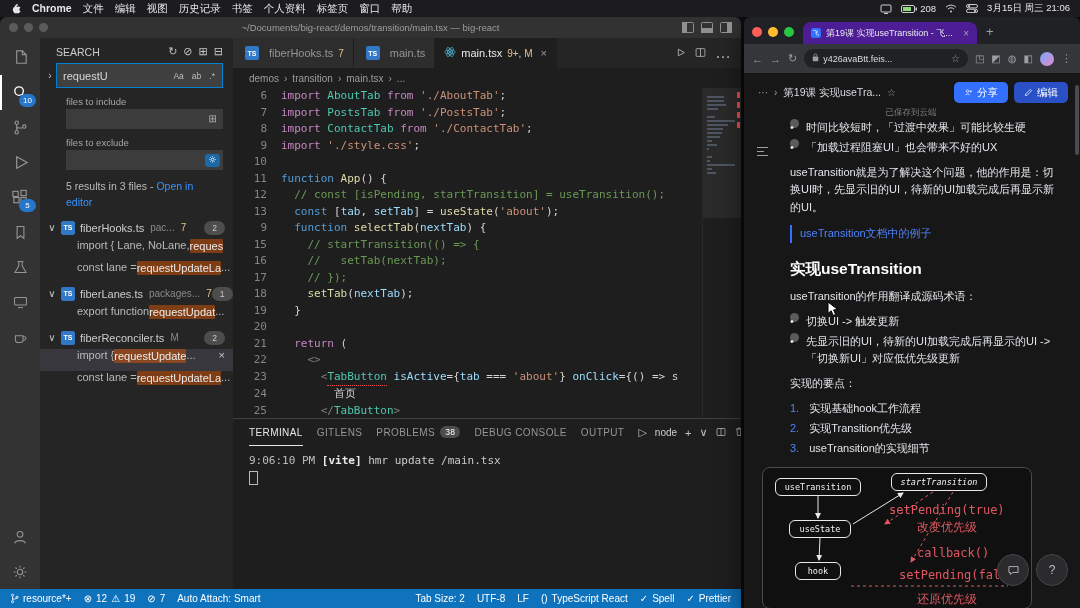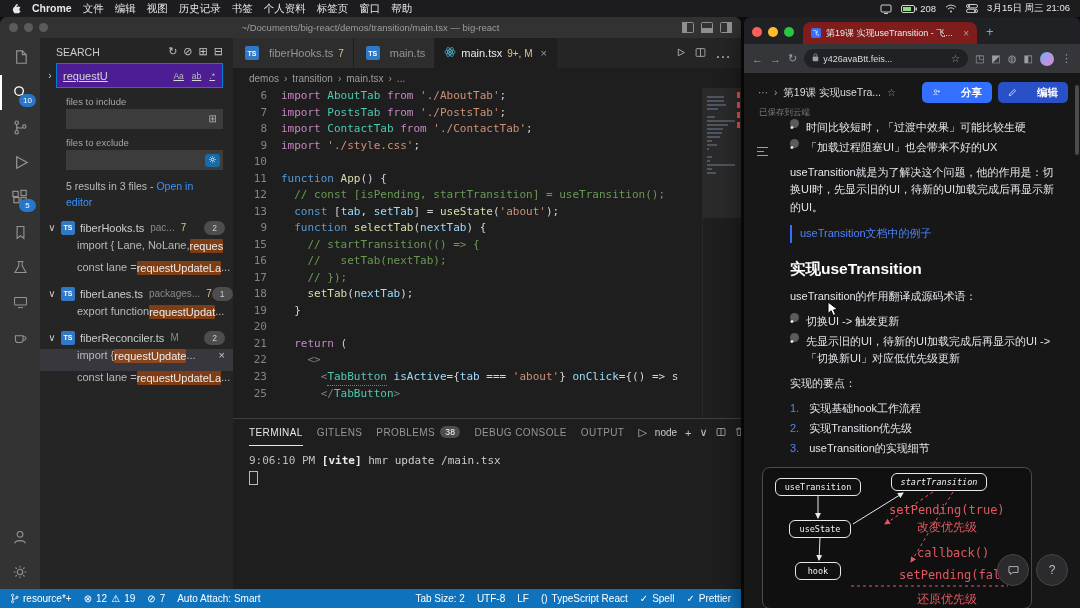--- a/index.html
+++ b/index.html
@@ -24,21 +24,21 @@
   .act{width:40px;height:35px;display:flex;align-items:center;justify-content:center;position:relative;color:#959595;}
   .act.active{color:#ffffff;box-shadow:inset 2px 0 0 #ffffff;}
   .act .abadge{position:absolute;right:4px;bottom:3px;min-width:13px;height:13px;border-radius:7px;background:#2677cb;color:#fff;font-size:8px;display:flex;align-items:center;justify-content:center;padding:0 2px;}
   .act-spacer{margin-top:auto;}
   
   .sidebar{width:193px;background:#252526;flex:0 0 auto;display:flex;flex-direction:column;min-height:0;overflow:hidden;}
   .sv-head{display:flex;align-items:center;padding:7px 10px 5px 16px;color:#cccccc;font-size:10.5px;}
   .sv-icons{margin-left:auto;display:flex;gap:6px;color:#c5c5c5;font-size:11px;}
   .searchrow{display:flex;align-items:center;padding:0 10px 0 4px;}
   .chev{color:#c5c5c5;font-size:10px;width:12px;text-align:center;flex:0 0 auto;}
-  .sinput{flex:1;height:23px;background:#4c1d95;border:1px solid #007fd4;display:flex;align-items:center;padding:0 4px 0 6px;color:#d8d8d8;min-width:0;text-decoration:underline;}
+  .sinput{flex:1;height:23px;background:#404040;border:1px solid #007fd4;display:flex;align-items:center;padding:0 4px 0 6px;color:#d8d8d8;min-width:0;}
   .sinput .q{flex:1;font-size:11px;overflow:hidden;white-space:nowrap;}
   .sopt{font-size:8.5px;color:#bdbdbd;padding:1px 3px;border-radius:3px;margin-left:2px;}
   .flabel{color:#a6a6a6;font-size:9.5px;margin:8px 10px 2px 26px;}
   .finput{height:20px;background:#3c3c3c;margin:0 10px 0 26px;display:flex;align-items:center;justify-content:flex-end;padding:0 3px;}
   .ficon{color:#b5b5b5;font-size:10px;padding:1px 3px;border-radius:3px;line-height:1;}
   .ficon.on{background:#1a6aa8;color:#fff;}
   .summary{margin:9px 12px 4px 26px;color:#bbbbbb;font-size:10.5px;line-height:1.5;}
   .summary .lnk{color:#3794ff;}
   .tree{margin-top:2px;overflow:hidden;}
   .tree-file{height:22px;display:flex;align-items:center;padding:0 8px 0 6px;color:#cccccc;white-space:nowrap;}
@@ -86,42 +86,42 @@
   .cursor-hollow{display:inline-block;width:7px;height:12px;border:1px solid #bbbbbb;vertical-align:middle;}
   
   .statusbar{height:19px;background:#0e72bd;display:flex;align-items:center;padding:0 10px;font-size:10px;color:#ffffff;gap:12px;flex:0 0 auto;white-space:nowrap;}
   .sb-item{display:flex;align-items:center;gap:4px;}
   .sb-right{margin-left:auto;display:flex;gap:12px;}
   
   .chrome{left:744px;top:17px;width:336px;height:591px;background:#171717;display:flex;flex-direction:column;}
   .tabstrip{height:27px;background:#202124;display:flex;align-items:flex-end;padding:0 8px;gap:7px;flex:0 0 auto;}
   .tlights{display:flex;gap:6px;align-items:center;margin:0 2px 7px 0;}
   .tlight{width:10px;height:10px;border-radius:50%;}
-  .ctab{height:22px;background:#7f1d1d;border-radius:8px 8px 0 0;display:flex;align-items:center;gap:5px;padding:0 8px;width:158px;color:#e8eaed;font-size:9px;}
+  .ctab{height:22px;background:#4c1d95;border-radius:8px 8px 0 0;display:flex;align-items:center;gap:5px;padding:0 8px;width:158px;color:#e8eaed;font-size:9px;}
   .ctab .fav{width:10px;height:10px;border-radius:2px;background:#3370ff;color:#fff;font-size:6px;display:flex;align-items:center;justify-content:center;flex:0 0 auto;}
   .ctab .t{flex:1;overflow:hidden;white-space:nowrap;text-overflow:ellipsis;}
   .ctab .x{color:#9aa0a6;font-size:10px;}
   .newtab{color:#9aa0a6;font-size:13px;margin:0 0 5px 2px;}
   .toolbar{height:29px;background:#35363a;display:flex;align-items:center;padding:0 8px;gap:7px;flex:0 0 auto;}
   .nav{color:#9aa0a6;font-size:11px;}
   .omni{flex:1;height:19px;background:#202124;border-radius:10px;display:flex;align-items:center;padding:0 8px;gap:4px;color:#dadce0;font-size:9px;min-width:0;}
   .omni .url{flex:1;overflow:hidden;white-space:nowrap;}
   .omni .star{color:#9aa0a6;font-size:10px;}
   .ext{color:#9aa0a6;font-size:10px;}
   .avatar{width:14px;height:14px;border-radius:50%;background:linear-gradient(135deg,#7aa5ff,#e08ccb);}
   .menu3{color:#9aa0a6;font-size:11px;}
   
   .doc{flex:1;position:relative;background:#171717;overflow:hidden;}
   .doc-head{display:flex;align-items:center;gap:6px;padding:9px 12px 2px 14px;color:#9aa0a6;font-size:10px;}
   .doc-title{color:#d8dadf;max-width:108px;overflow:hidden;white-space:nowrap;text-overflow:ellipsis;font-size:10.5px;}
   .doc-btns{margin-left:auto;display:flex;gap:6px;}
-  .btn{height:21px;display:flex;align-items:center;gap:20px;padding:0 10px;border-radius:5px;color:#fff;font-size:10.5px;font-weight:bold;}
+  .btn{height:21px;display:flex;align-items:center;gap:4px;padding:0 10px;border-radius:5px;color:#fff;font-size:10.5px;}
   .btn.share{background:#3370ff;}
   .btn.edit{background:#2a50c8;}
-  .saved{padding:2px 17px 0 15px;color:#797e85;font-size:8.5px;}
+  .saved{padding:2px 17px 0 15px;color:#797e85;font-size:8.5px;text-align:center;}
   .outline-btn{position:absolute;left:12px;top:70px;color:#9aa0a6;}
   .doc-body{position:absolute;left:46px;right:16px;top:44px;color:#e2e5ea;font-size:11px;line-height:1.62;}
   .doc-body .li{display:flex;gap:7px;margin:2px 0;}
   .doc-body .li .dot{flex:0 0 auto;}
   .para{margin:7px 0;}
   .quote{margin:8px 0;padding-left:8px;border-left:2px solid #3370ff;color:#4e83fd;}
   .doc-h{font-size:15.5px;color:#ffffff;margin:13px 0 7px;font-weight:bold;}
   .ol .num{color:#4e83fd;margin-right:3px;}
   .board{position:relative;margin:10px 0 0 -28px;width:268px;height:140px;border:1px solid #4b4b4b;border-radius:8px;background:#101010;overflow:hidden;}
   .board svg{position:absolute;left:0;top:0;}
@@ -428,20 +428,21 @@
               <div class="code-line"><span class="ln">9</span><span class="tk-d">  </span><span class="tk-b">function </span><span class="tk-f">selectTab</span><span class="tk-d">(</span><span class="tk-v">nextTab</span><span class="tk-d">) {</span></div>
               <div class="code-line"><span class="ln">15</span><span class="tk-c">    // startTransition(() =&gt; {</span></div>
               <div class="code-line"><span class="ln">16</span><span class="tk-c">    //   setTab(nextTab);</span></div>
               <div class="code-line"><span class="ln">17</span><span class="tk-c">    // });</span></div>
               <div class="code-line"><span class="ln">18</span><span class="tk-d">    </span><span class="tk-f">setTab</span><span class="tk-d">(</span><span class="tk-v">nextTab</span><span class="tk-d">);</span></div>
               <div class="code-line"><span class="ln">19</span><span class="tk-d">  }</span></div>
               <div class="code-line"><span class="ln">20</span></div>
               <div class="code-line"><span class="ln">21</span><span class="tk-d">  </span><span class="tk-k">return</span><span class="tk-d"> (</span></div>
               <div class="code-line"><span class="ln">22</span><span class="tk-g">    &lt;&gt;</span></div>
               <div class="code-line"><span class="ln">23</span><span class="tk-d">      </span><span class="tk-g">&lt;</span><span class="tk-te">TabButton</span><span class="tk-d"> </span><span class="tk-v">isActive</span><span class="tk-d">={</span><span class="tk-v">tab</span><span class="tk-d"> === </span><span class="tk-s">'about'</span><span class="tk-d">} </span><span class="tk-v">onClick</span><span class="tk-d">={() =&gt; s</span></div>
+              <div class="code-line"><span class="ln">24</span><span class="tk-d">        首页</span></div>
               <div class="code-line"><span class="ln">25</span><span class="tk-d">      </span><span class="tk-g">&lt;/</span><span class="tk-t">TabButton</span><span class="tk-g">&gt;</span></div>
             </div>
           <div class="minimap">
               <div class="mm-slider"></div>
               <div class="mm-red" style="top:4px;"></div>
               <div class="mm-red" style="top:14px;"></div>
               <div class="mm-red" style="top:24px;"></div>
               <div class="mm-red" style="top:34px;"></div>
               <div class="mm-bar" style="top: 8px; width: 17px;"></div>
               <div class="mm-bar" style="top: 12px; width: 17px;"></div>

